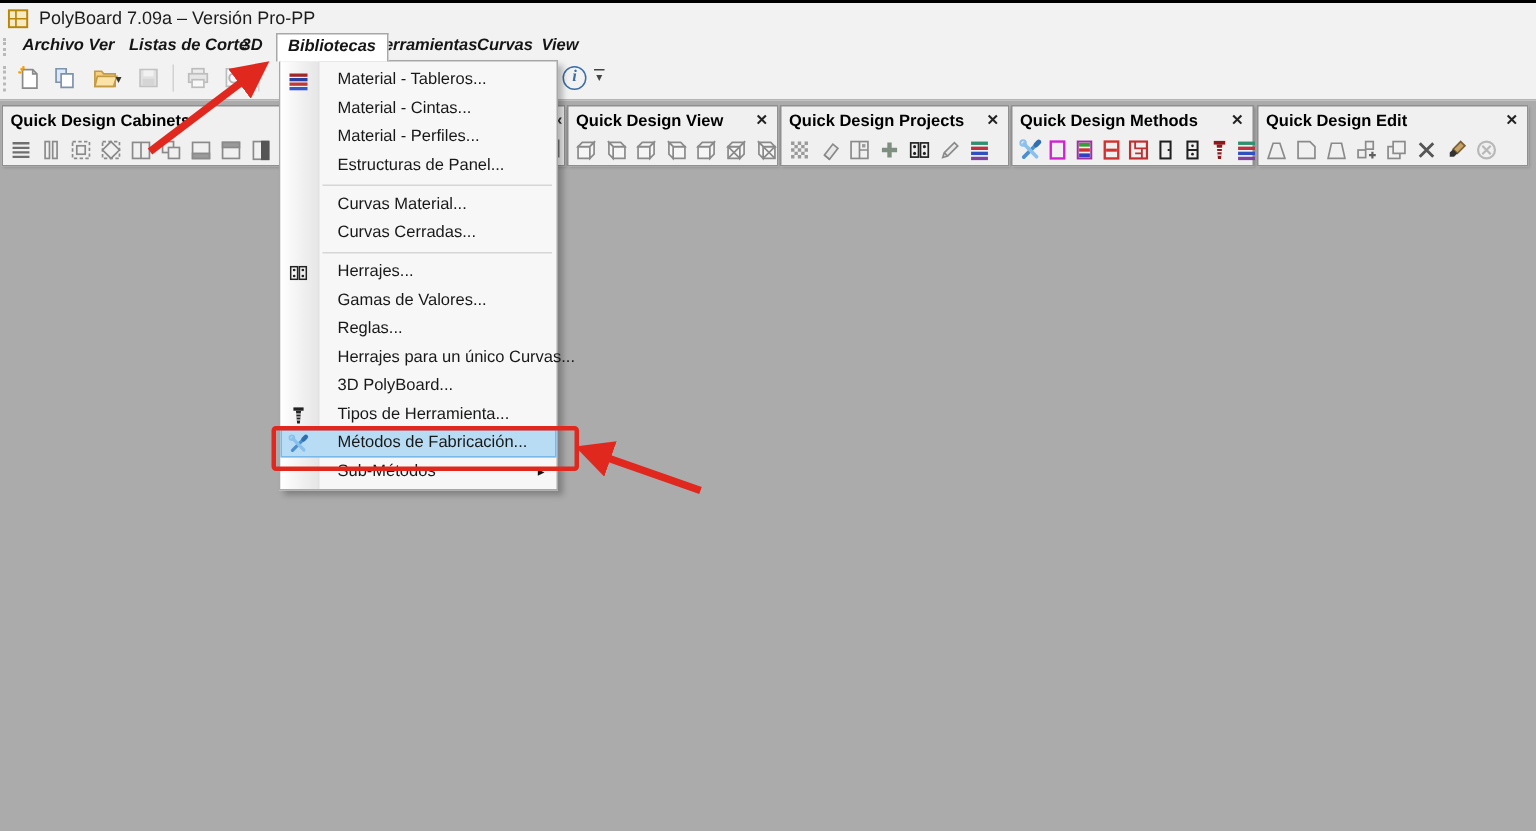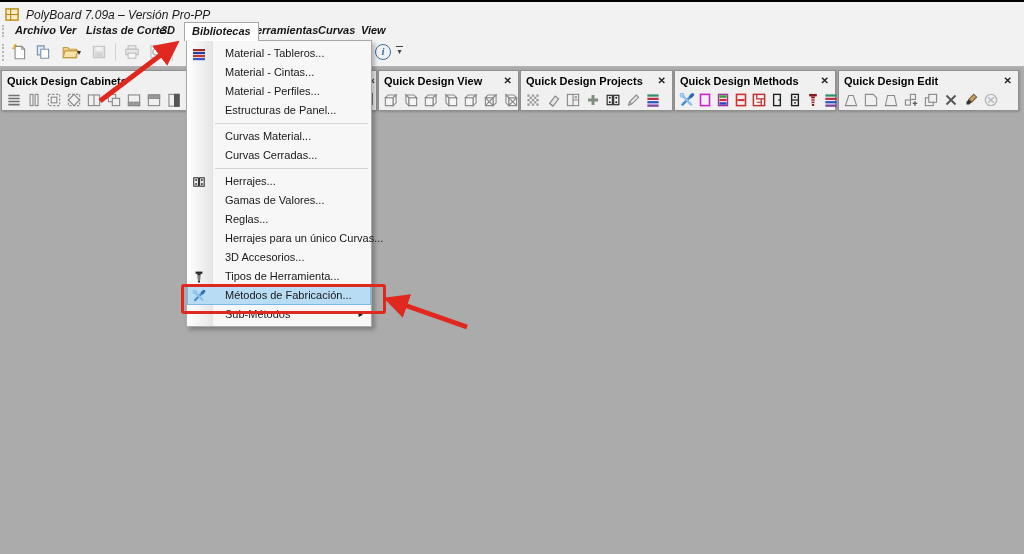--- a/index.html
+++ b/index.html
@@ -2,21 +2,21 @@
 <html style="--workspace: #ababab; --chrome: #f2f2f2; --chrome-border: #b5b5b5; --panel-border: #8f8f8f; --menu-highlight: #b8dcf4; --menu-highlight-border: #7ab8e8; --annotation-red: #e0281e; --info-blue: #3a6ea5;"><head>
 <meta charset="utf-8">
 <style>
   html,body{margin:0;padding:0;background:#666;}
   #window{position:relative;width:1024px;height:554px;overflow:hidden;
     font-family:"Liberation Sans",sans-serif;background:var(--workspace,#ababab);
     border-top:2px solid #000;box-sizing:border-box;}
   
   .chrome{position:absolute;left:0;top:0;width:1024px;height:64px;
     background:var(--chrome,#f2f2f2);border-bottom:1px solid var(--chrome-border,#bdbdbd);}
-  .titlebar{position:absolute;left:0;top:0;height:20px;width:100%;display:flex;align-items:flex-end;font-style:italic;}
+  .titlebar{position:absolute;left:0;top:0;height:20px;width:100%;display:flex;align-items:center;}
   .app-icon{width:15px;height:15px;margin:1px 6px 0 5px;}
   .title-text{font-size:12px;color:#1c1c1c;}
   
   .menubar{position:absolute;left:0;top:20px;height:17px;width:100%;font-style:italic;}
   .mb{position:absolute;top:0;height:17px;line-height:17px;padding:0 7px;
     font-size:11px;font-weight:600;color:#151515;white-space:nowrap;}
   .mb.active{background:#fff;border:1px solid #a8a8a8;border-bottom:none;height:18px;z-index:45;}
   .grip{position:absolute;left:2px;width:3px;border-left:2px dotted #b9b9b9;}
   
   .toolbar{position:absolute;left:0;top:38px;height:26px;width:100%;}
@@ -411,21 +411,21 @@
       <li class="sep"></li>
       <li class="mi">
         <svg class="mic">
             <use href="#sym-hinge"></use>
           </svg>
         <span>Herrajes...</span>
       </li>
       <li class="mi"><span>Gamas de Valores...</span></li>
       <li class="mi"><span>Reglas...</span></li>
       <li class="mi"><span>Herrajes para un único Curvas...</span></li>
-      <li class="mi"><span>3D Accesorios...</span></li>
+      <li class="mi"><span>3D PolyBoard...</span></li>
       <li class="mi">
         <svg class="mic">
             <use href="#sym-screw"></use>
           </svg>
         <span>Tipos de Herramienta...</span>
       </li>
       <li class="mi hl">
         <svg class="mic">
             <use href="#sym-tools"></use>
           </svg>

